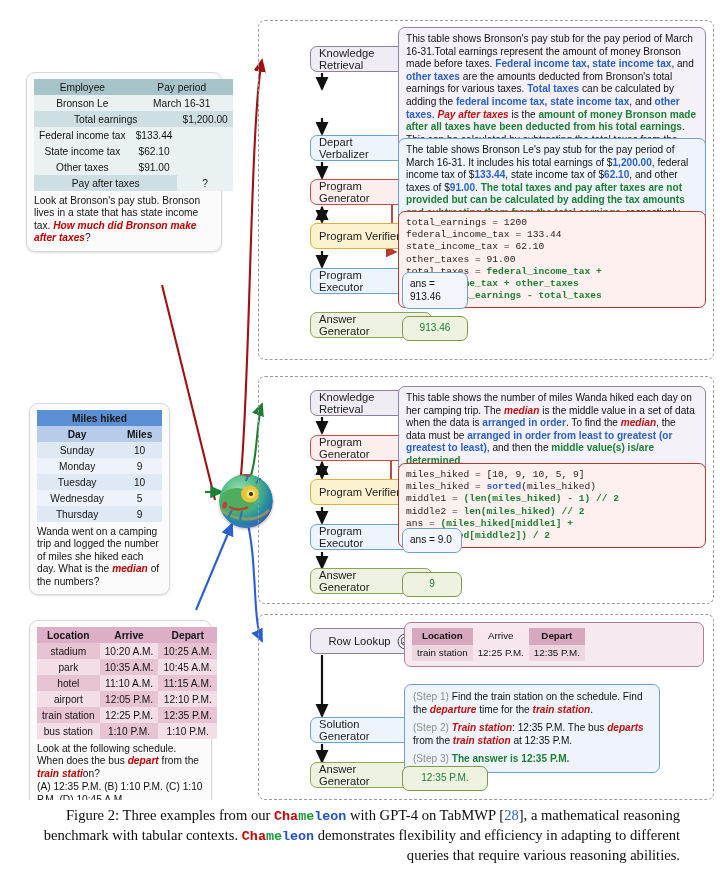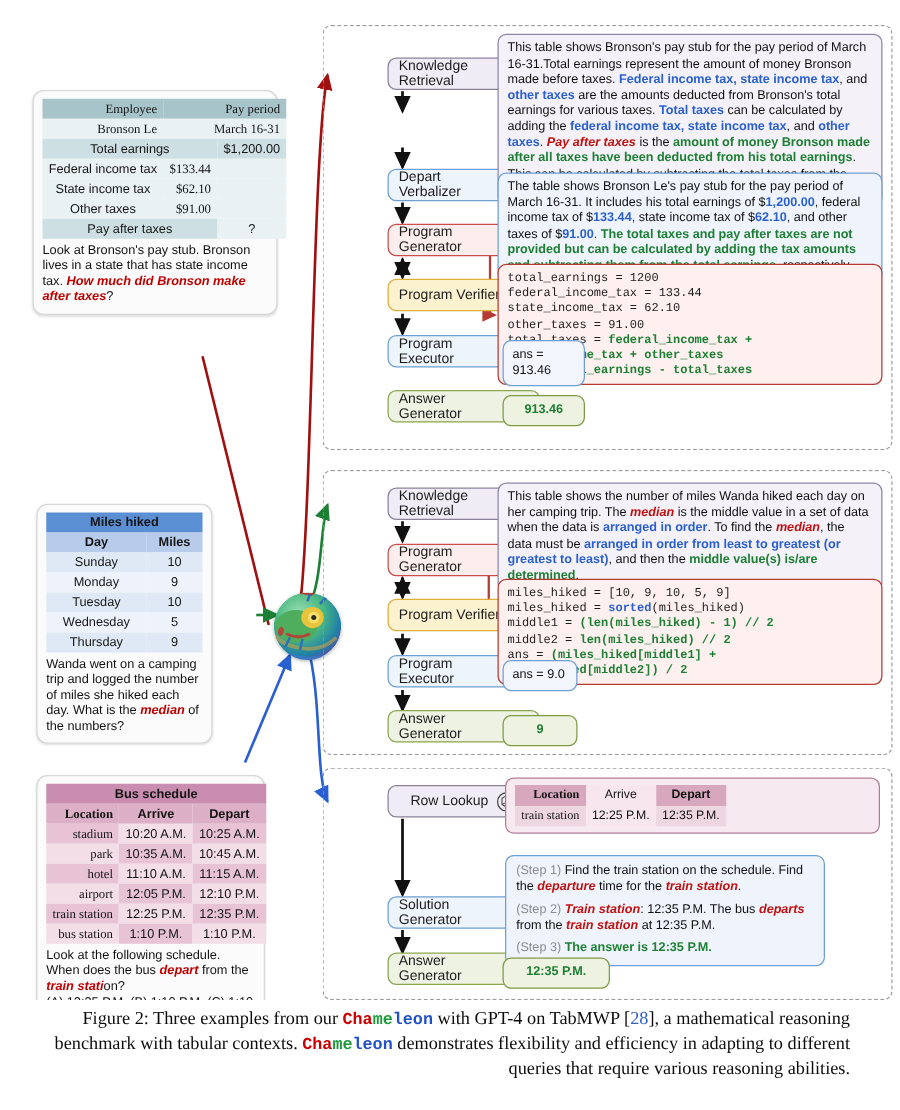--- a/index.html
+++ b/index.html
@@ -14,21 +14,21 @@
          box-shadow:0 1px 2px rgba(0,0,0,.13);padding:6px 7px 6px 7px;box-sizing:border-box;}
   table.qt{border-collapse:collapse;width:100%;}
   table.qt td,table.qt th{font-size:10.2px;color:#141414;padding:2.5px 5px;white-space:nowrap;}
   .qtext{font-size:10.2px;line-height:12.4px;color:#111;margin-top:4px;}
   .qem{color:#c00000;font-style:italic;font-weight:bold;}
 
   
   .ps-hd{background:#a8c4cb;}
   .ps-l{background:#cddfe3;}
   .ps-w{background:#e9f1f3;}
-  .right{text-align:center;} .center{text-align:center;} .left{text-align:right;font-family:Liberation Serif, serif;}
+  .right{text-align:center;} .center{text-align:center;} .left{text-align:center;}
 
   
   .mh-title{background:#5b8fd4;color:#111;font-weight:bold;text-align:center;}
   .mh-hd{background:#b6ccea;font-weight:bold;text-align:center;}
   .mh-a{background:#dfe9f6;text-align:center;}
   .mh-b{background:#eef3fb;text-align:center;}
 
   
   .bs-title{background:#c98db0;color:#151515;font-weight:bold;text-align:center;}
   .bs-hd{background:#dcafc6;font-weight:bold;}
@@ -63,21 +63,21 @@
   .o-pink{background:#f7e9f0;border:1.2px solid #b07d99;}
   .o-plain{background:#f2f6fc;border:1.2px solid #6e9fd4;}
 
   .code{font-family:"Liberation Mono","DejaVu Sans Mono",monospace;font-size:9.6px;
         line-height:12.2px;white-space:pre-wrap;color:#1d1d1d;}
 
   .t-blue{color:#2a5fd0;font-weight:bold;}
   .t-red{color:#c01010;font-weight:bold;font-style:italic;}
   .t-green{color:#1d7f33;font-weight:bold;}
   .t-grey{color:#8c8c8c;}
-  .ansval{color:#1d7f33;font-weight:bold;}
+  .ansval{color:#1d7f33;font-weight:normal;}
 
   .rtbl{border-collapse:collapse;}
   .rtbl td{font-size:9.8px;padding:2px 5px;color:#111;white-space:nowrap;}
   .rt-hd{background:#d7a8bd;font-weight:bold;}
   .rt-l{background:#eed6e1;}
   .rt-m{background:#f7e6ee;}
 
   
   .caption{position:absolute;left:40px;top:806px;width:640px;
            font-family:"Liberation Serif","DejaVu Serif",serif;font-size:14.6px;
@@ -236,23 +236,20 @@
     </tbody>
       </table>
     <div class="qtext">
       <span>Wanda went on a camping trip and logged the number of miles she hiked each day. What is the </span><span class="qem">median</span><span> of the numbers?</span>
     </div>
   </div>
 
   <div class="qcard" style="left:29px;top:620px;width:183px;">
     <table class="qt">
       <tbody>
-          <tr>
-            <td class="bs-title" colspan="3">Bus schedule</td>
-          </tr>
       <tr>
         <td class="bs-hd left">Location</td>
         <td class="bs-hd right">Arrive</td>
         <td class="bs-hd right">Depart</td>
       </tr>
       <tr>
             <td class="bs-a left">stadium</td>
             <td class="bs-b right">10:20 A.M.</td>
             <td class="bs-a right">10:25 A.M.</td>
           </tr>

